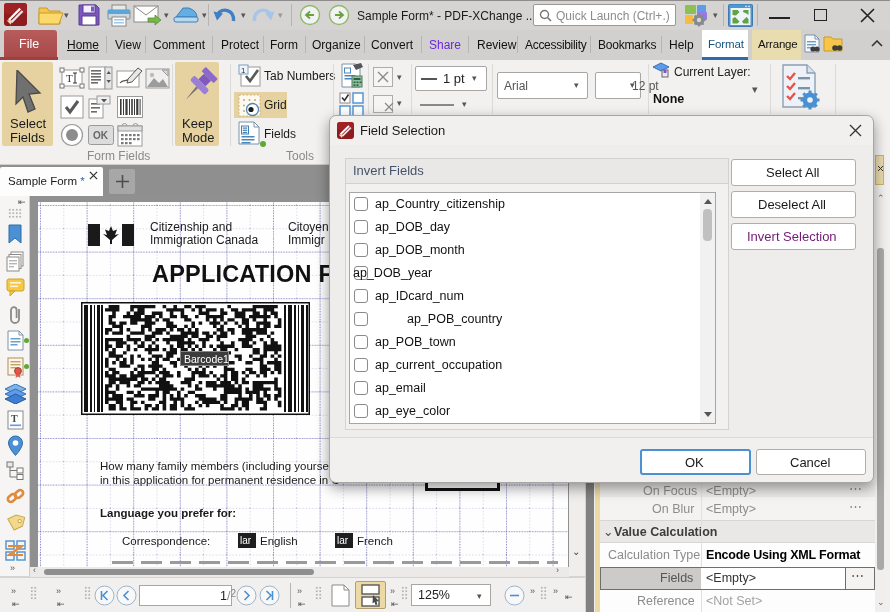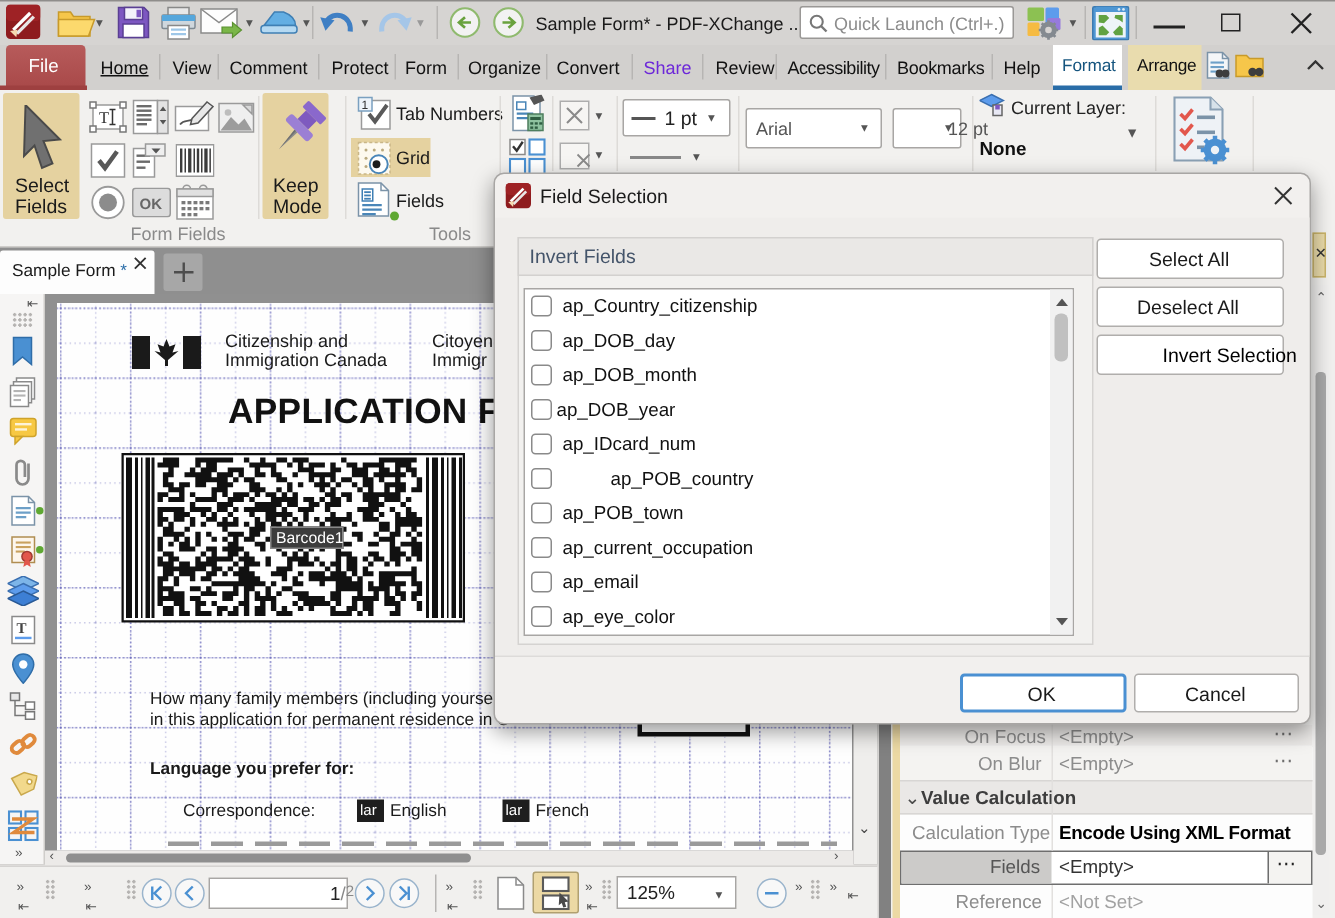--- a/index.html
+++ b/index.html
@@ -726,35 +726,35 @@
 <svg class="abs" style="left:704px;top:412px;" width="8" height="5" viewBox="0 0 8 5">
     <path d="M0 0 L4 5 L8 0 Z" fill="#555"></path>
   </svg>
 <div class="abs" style="left:703px;top:209px;width:9px;height:32px;background:#c0c0c0;border-radius:4px;"></div>
 
 <div class="abs" style="left:731px;top:159px;width:125px;height:27px;background:#fff;border:1px solid #b0aeac;border-radius:3px;"></div>
 <div class="tx" style="left:766px;top:165px;font-size:13px;color:#1a1a1a;">Select All</div>
 <div class="abs" style="left:731px;top:191px;width:125px;height:27px;background:#fff;border:1px solid #b0aeac;border-radius:3px;"></div>
 <div class="tx" style="left:758px;top:197px;font-size:13px;color:#1a1a1a;">Deselect All</div>
 <div class="abs" style="left:731px;top:223px;width:125px;height:27px;background:#fff;border:1px solid #b0aeac;border-radius:3px;"></div>
-<div class="tx" style="left:747px;top:229px;font-size:13px;color:#000000;margin-left:28px;">Invert Selection</div>
+<div class="tx" style="left:747px;top:229px;font-size:13px;color:#701a75;">Invert Selection</div>
 
 <div class="abs" style="left:330px;top:437px;width:543px;height:1px;background:#dddbd9;"></div>
 <div class="abs" style="left:640px;top:449px;width:111px;height:26px;background:#fff;border:2px solid #4a90d2;border-radius:3px;"></div>
 <div class="tx" style="left:685px;top:455px;font-size:13px;color:#1a1a1a;">OK</div>
 <div class="abs" style="left:756px;top:449px;width:110px;height:26px;background:#fff;border:1px solid #b0aeac;border-radius:3px;"></div>
 <div class="tx" style="left:790px;top:455px;font-size:13px;color:#1a1a1a;">Cancel</div>
 <div class="abs" style="left:354px;top:197px;width:14px;height:14px;background:#fff;border:1px solid #8a8a8a;border-radius:3px;"></div>
 <div class="tx" style="left:375px;top:197px;font-size:12.5px;color:#111;">ap_Country_citizenship</div>
 <div class="abs" style="left:354px;top:220px;width:14px;height:14px;background:#fff;border:1px solid #8a8a8a;border-radius:3px;"></div>
 <div class="tx" style="left:375px;top:220px;font-size:12.5px;color:#111;">ap_DOB_day</div>
 <div class="abs" style="left:354px;top:243px;width:14px;height:14px;background:#fff;border:1px solid #8a8a8a;border-radius:3px;"></div>
 <div class="tx" style="left:375px;top:243px;font-size:12.5px;color:#111;">ap_DOB_month</div>
 <div class="abs" style="left:354px;top:266px;width:14px;height:14px;background:#fff;border:1px solid #8a8a8a;border-radius:3px;"></div>
-<div class="tx" style="left:371px;top:266px;font-size:12.5px;color:#111;">ap_DOB_year</div>
+<div class="tx" style="left:353px;top:266px;font-size:12.5px;color:#111;">ap_DOB_year</div>
 <div class="abs" style="left:354px;top:289px;width:14px;height:14px;background:#fff;border:1px solid #8a8a8a;border-radius:3px;"></div>
 <div class="tx" style="left:375px;top:289px;font-size:12.5px;color:#111;">ap_IDcard_num</div>
 <div class="abs" style="left:354px;top:312px;width:14px;height:14px;background:#fff;border:1px solid #8a8a8a;border-radius:3px;"></div>
 <div class="tx" style="left:375px;top:312px;font-size:12.5px;color:#111;margin-left:32px;">ap_POB_country</div>
 <div class="abs" style="left:354px;top:335px;width:14px;height:14px;background:#fff;border:1px solid #8a8a8a;border-radius:3px;"></div>
 <div class="tx" style="left:375px;top:335px;font-size:12.5px;color:#111;">ap_POB_town</div>
 <div class="abs" style="left:354px;top:358px;width:14px;height:14px;background:#fff;border:1px solid #8a8a8a;border-radius:3px;"></div>
 <div class="tx" style="left:375px;top:358px;font-size:12.5px;color:#111;">ap_current_occupation</div>
 <div class="abs" style="left:354px;top:381px;width:14px;height:14px;background:#fff;border:1px solid #8a8a8a;border-radius:3px;"></div>
 <div class="tx" style="left:375px;top:381px;font-size:12.5px;color:#111;">ap_email</div>

